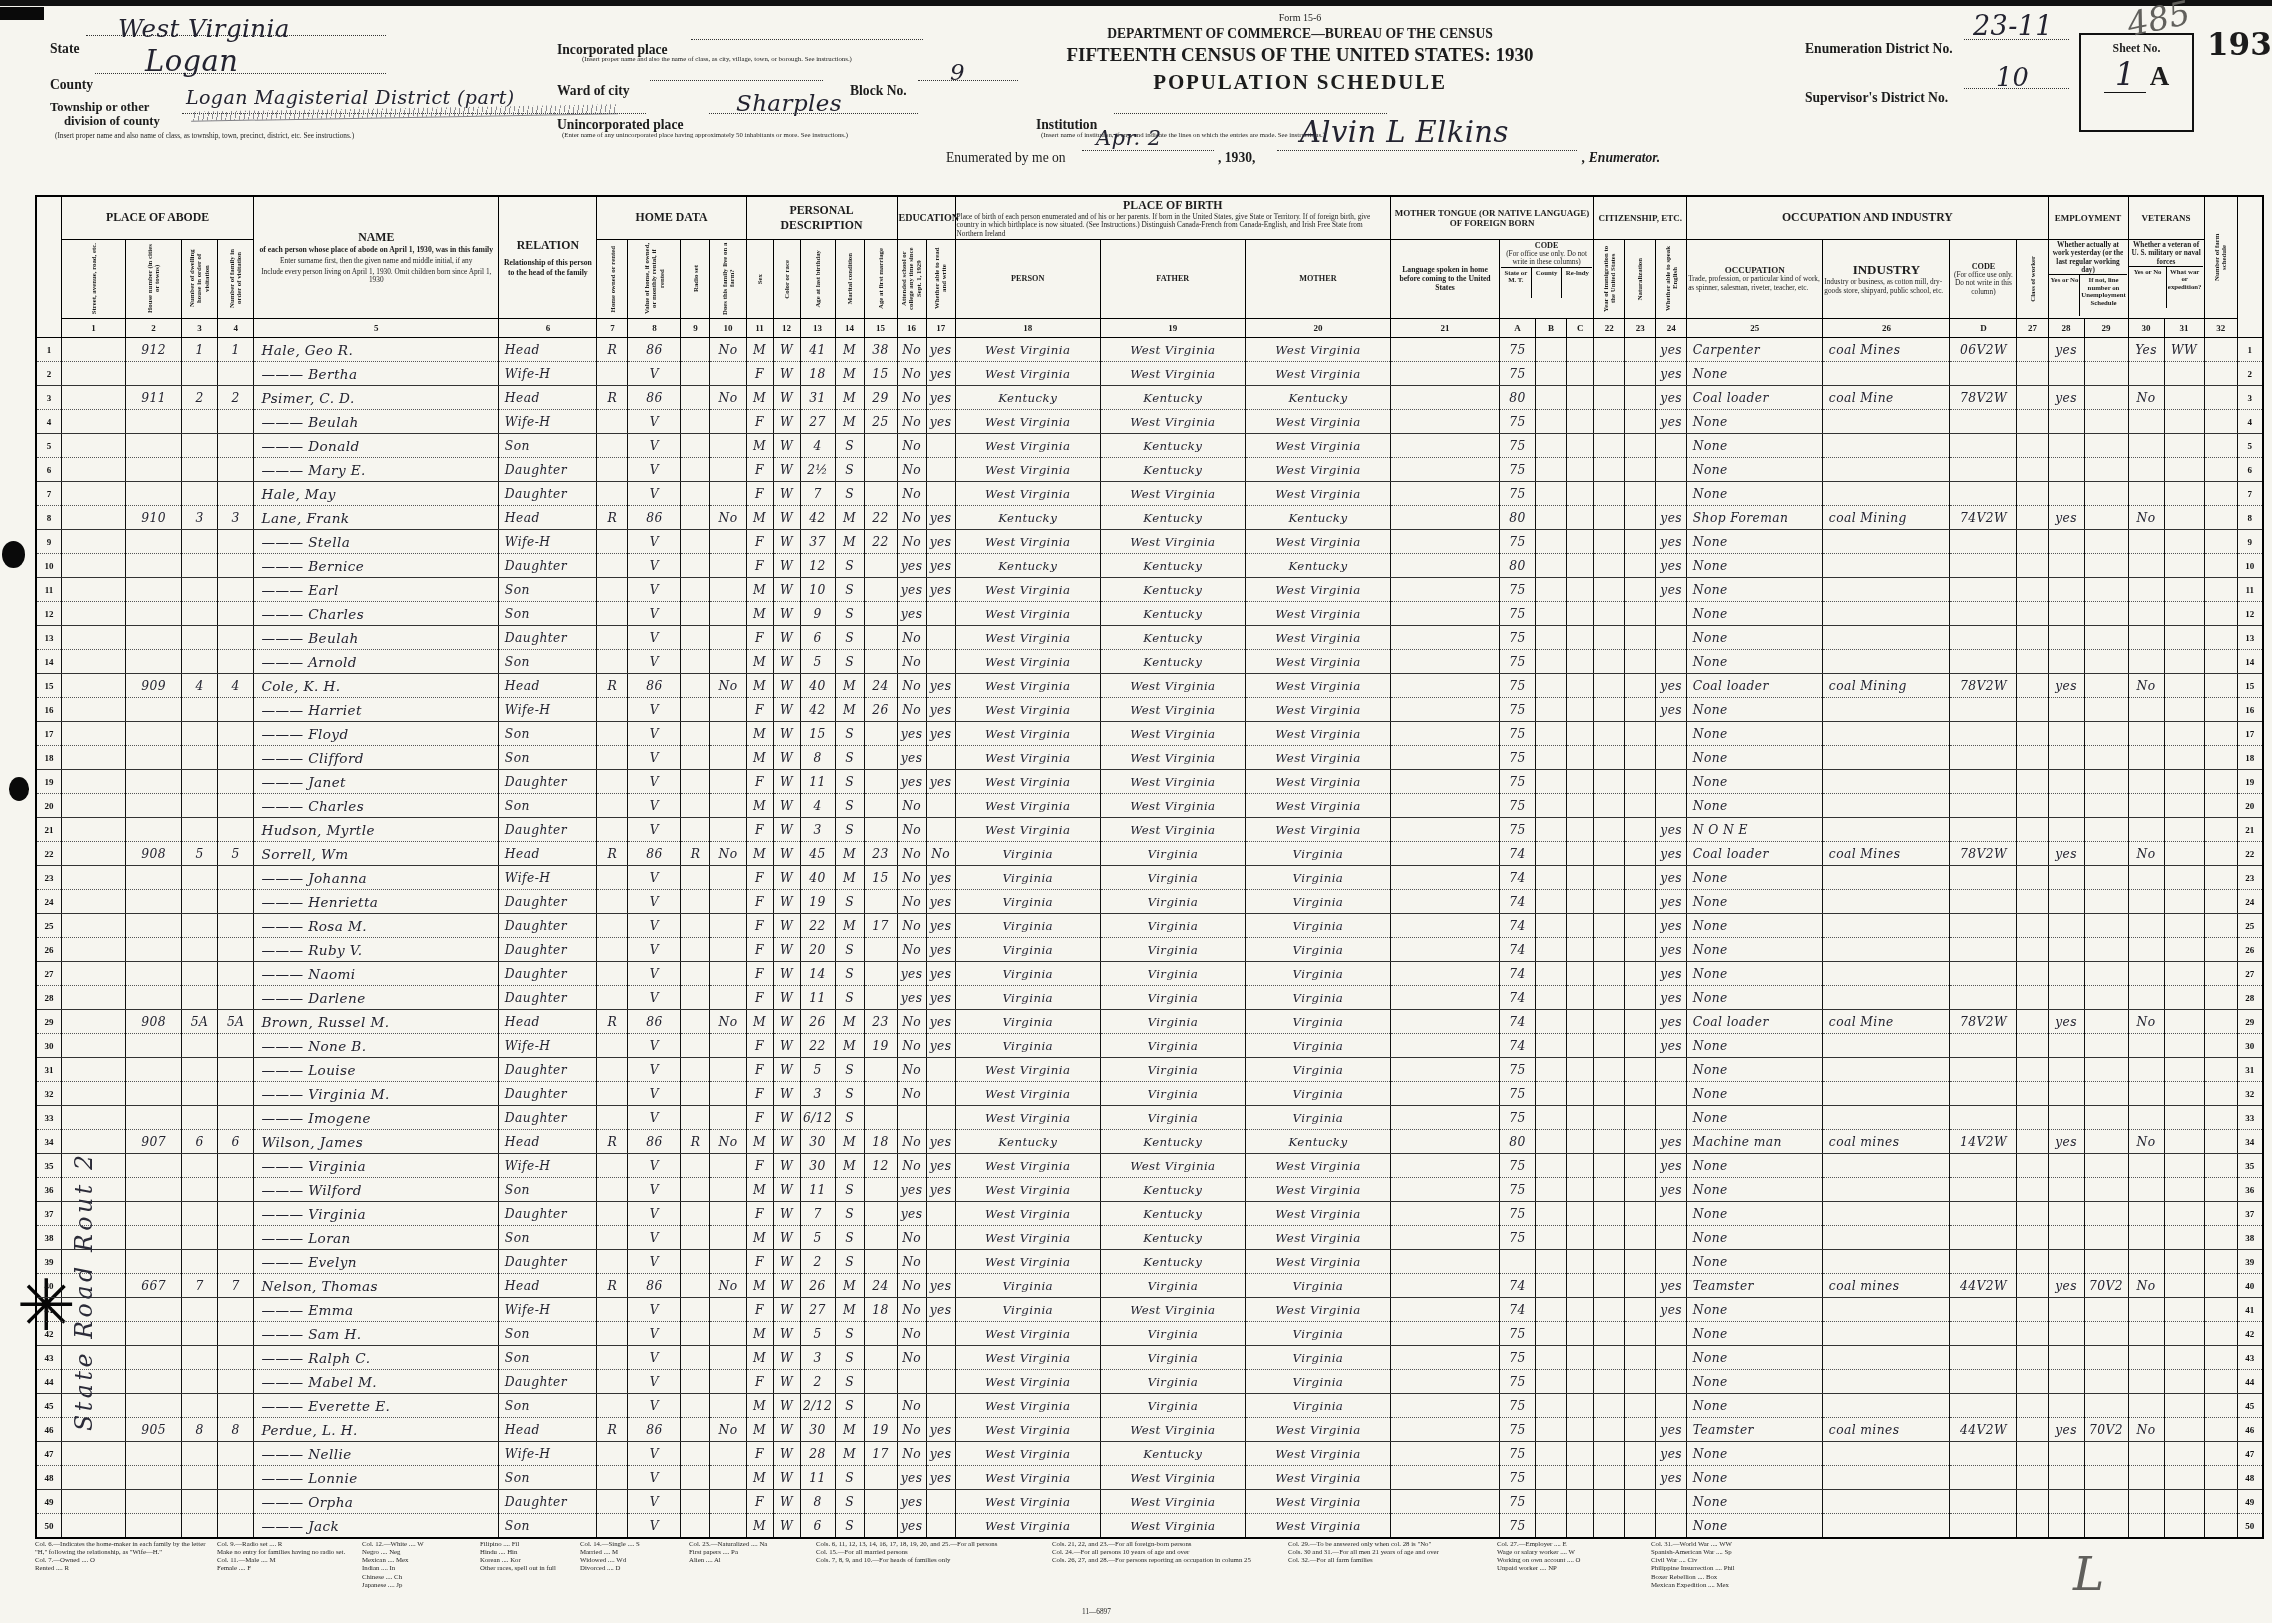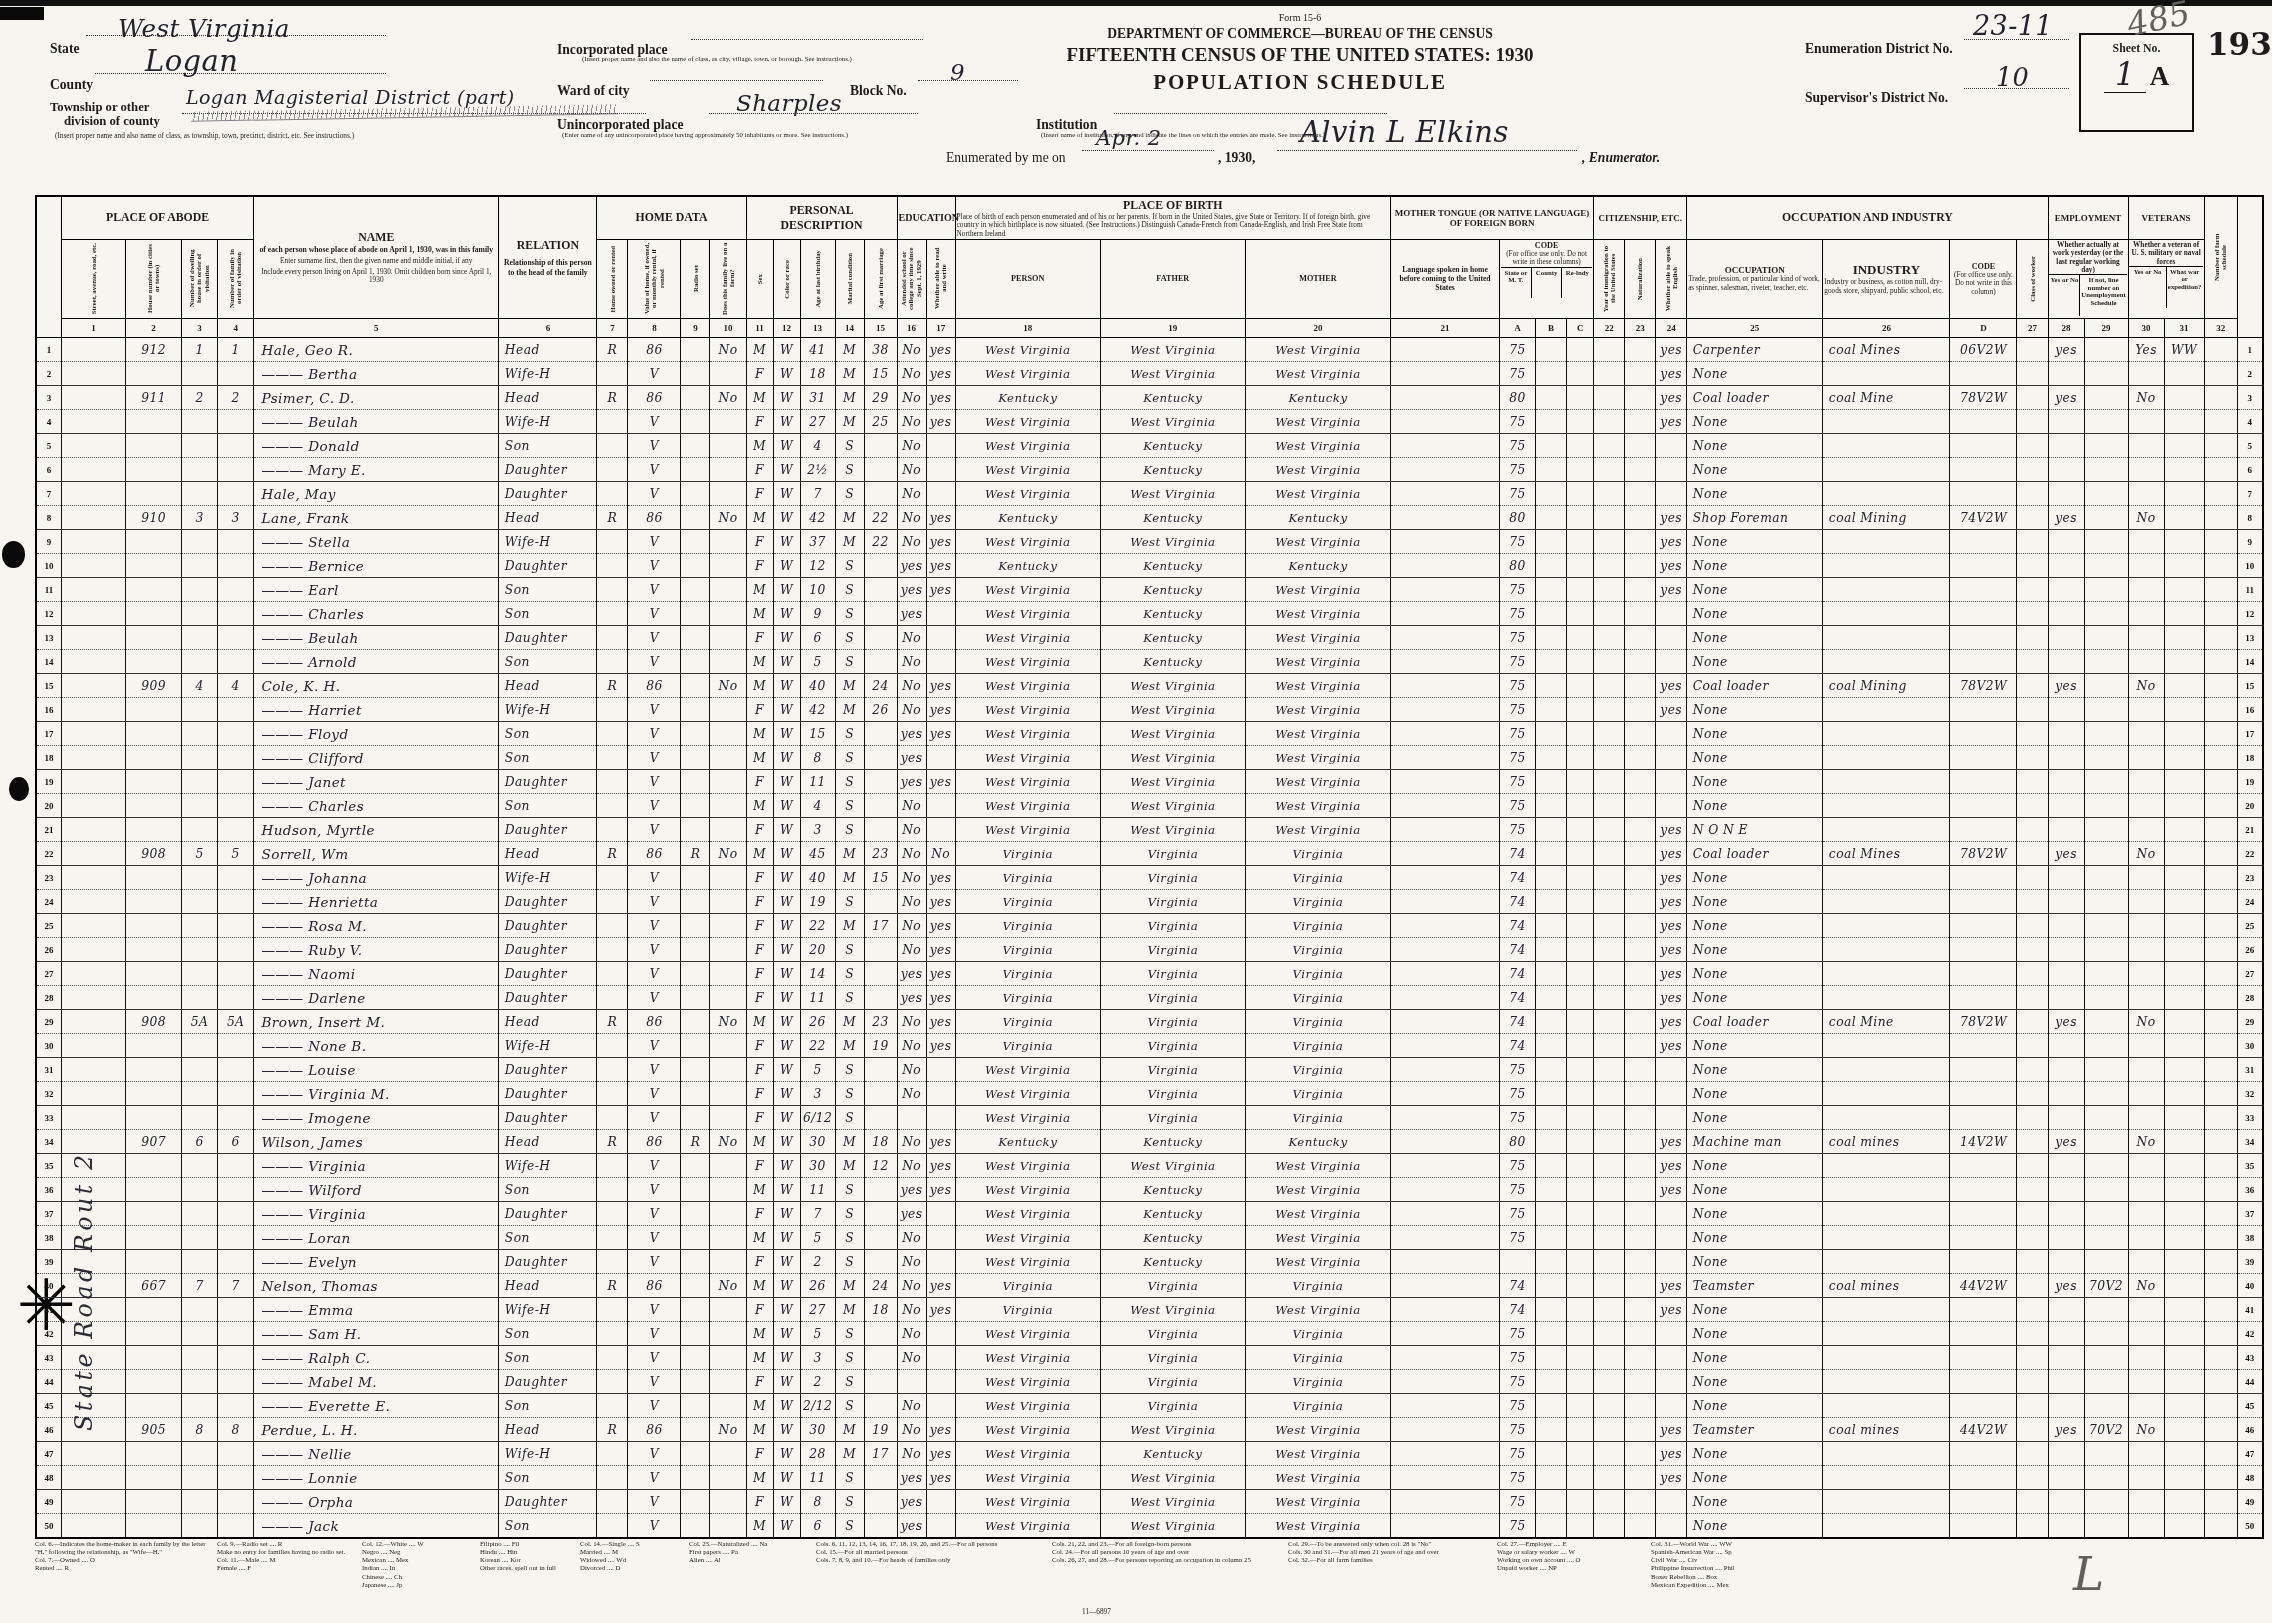--- a/index.html
+++ b/index.html
@@ -1475,21 +1475,21 @@
             <td class="c-v31 hw"></td>
             <td class="c-fsch hw bl2"></td>
             <td class="c-line bl2">28</td>
           </tr>
           <tr>
             <td class="c-line">29</td>
             <td class="c-street hw bl2"></td>
             <td class="c-house hw">908</td>
             <td class="c-dwell hw">5A</td>
             <td class="c-fam hw">5A</td>
-            <td class="c-name hw bl2">Brown, Insert M.</td>
+            <td class="c-name hw bl2">Brown, Russel M.</td>
             <td class="c-rel hw bl2">Head</td>
             <td class="c-own hw bl2">R</td>
             <td class="c-val hw">86</td>
             <td class="c-radio hw"></td>
             <td class="c-farm hw">No</td>
             <td class="c-sex hw bl2">M</td>
             <td class="c-color hw">W</td>
             <td class="c-age hw">26</td>
             <td class="c-mar hw">M</td>
             <td class="c-agem hw">23</td>

